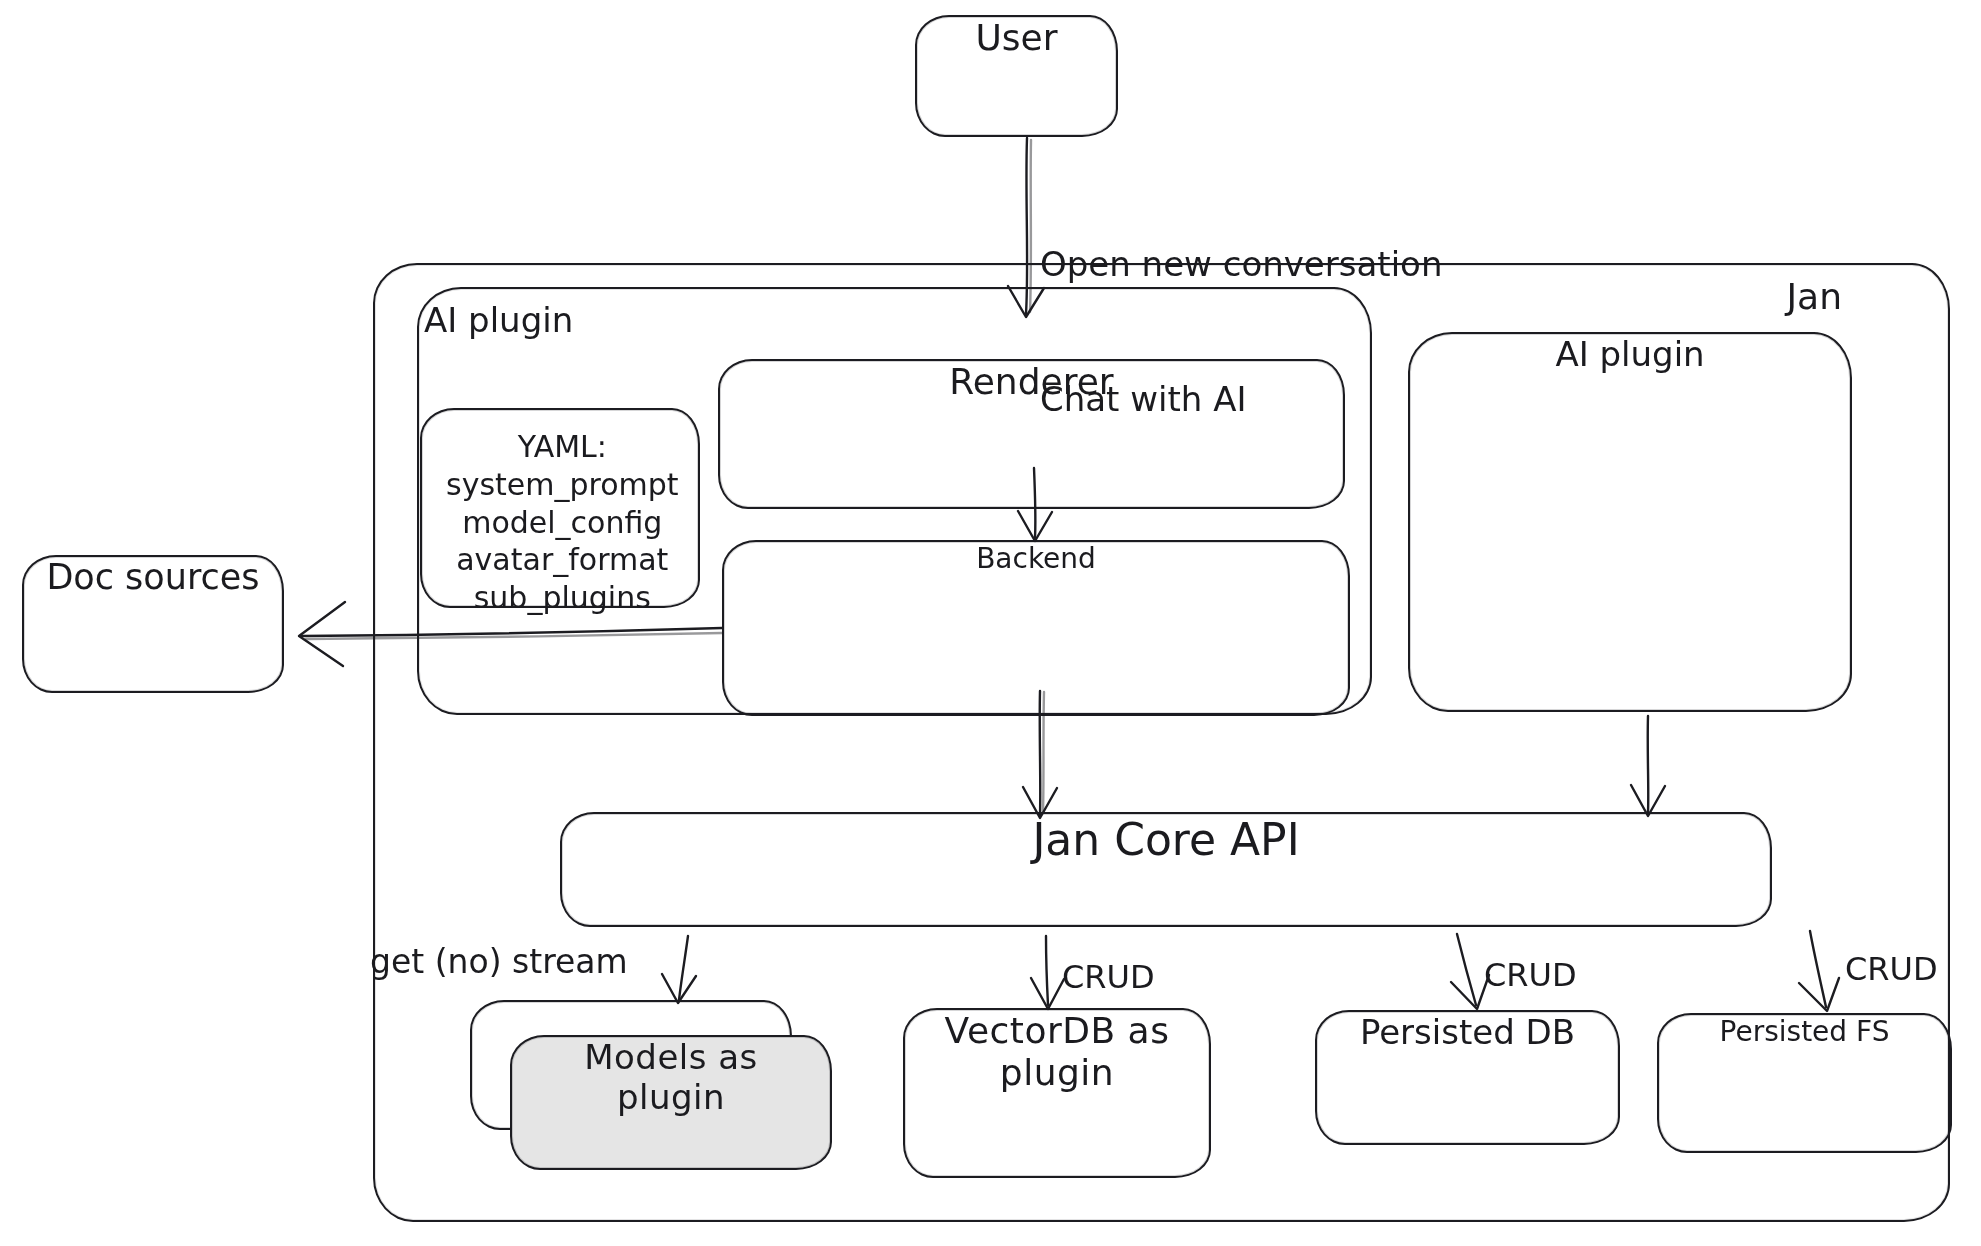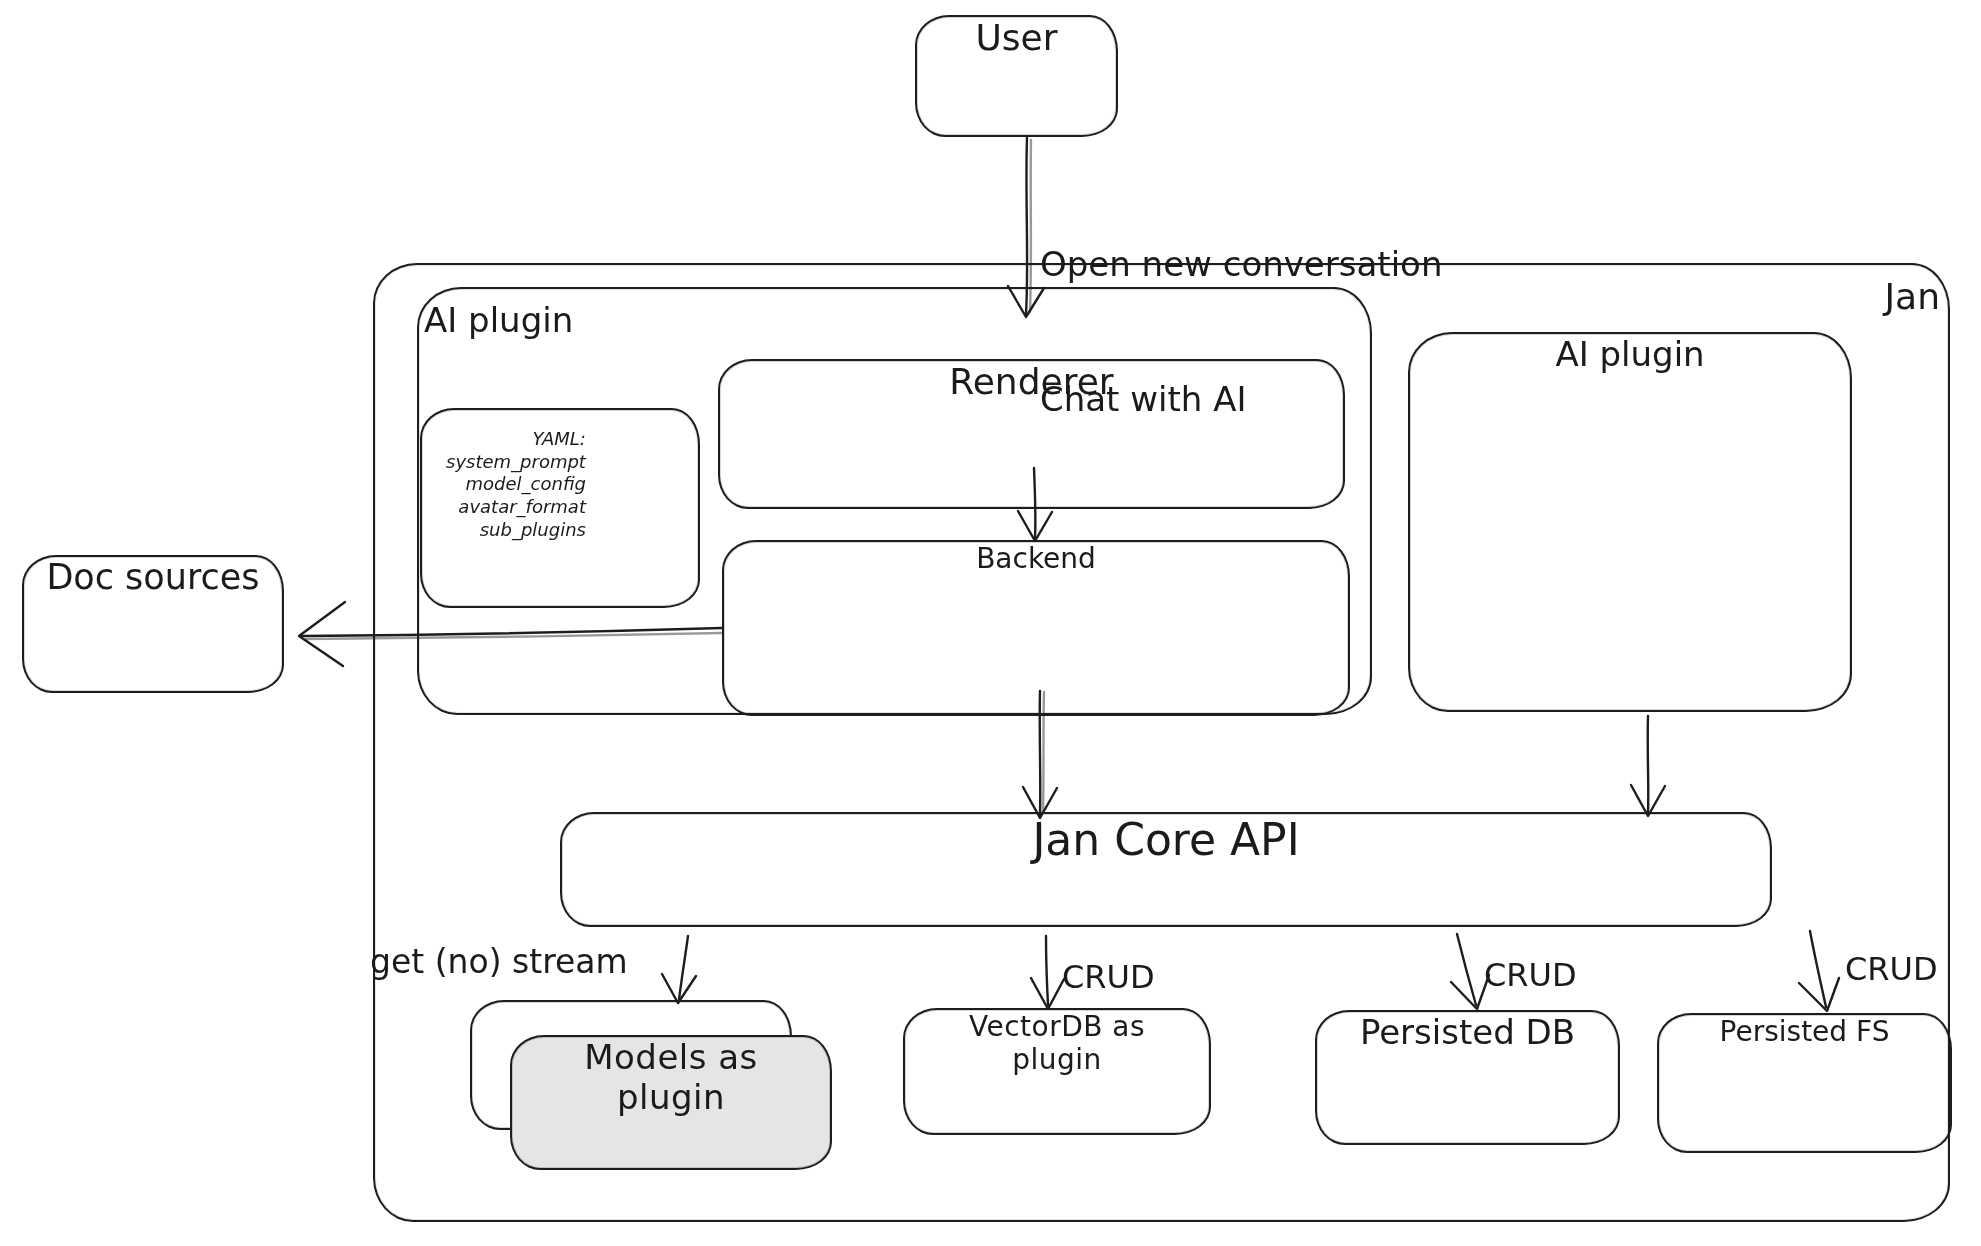--- a/index.html
+++ b/index.html
@@ -23,39 +23,39 @@
   }
   .r1{border-radius:34px 28px 36px 30px / 30px 36px 28px 34px;}
   .r2{border-radius:44px 38px 46px 40px / 40px 46px 38px 44px;}
 </style>
 </head>
 <body>
 
 <div class="canvas">
 
   <div class="box container-box r2" style="left:373px;top:263px;width:1577px;height:959px;"></div>
-  <div class="label" style="left:1822px;top:276px;width:118px;text-align:right;font-size:36px;">Jan</div>
+  <div class="label" style="left:1724px;top:276px;width:118px;text-align:right;font-size:36px;">Jan</div>
 
   <div class="box container-box r2" style="left:417px;top:287px;width:955px;height:428px;"></div>
   <div class="label" style="left:424px;top:300px;font-size:34px;">AI plugin</div>
 
   <div class="box r1" style="left:915px;top:15px;width:203px;height:122px;font-size:36px;">
     <span>User</span>
   </div>
 
   <div class="box r1" style="left:718px;top:317px;width:627px;height:150px;font-size:36px;margin-top:42px;">
     <span>Renderer</span>
   </div>
 
   <div class="box r1" style="left:722px;top:540px;width:628px;height:176px;font-size:28px;">
     <span>Backend</span>
   </div>
 
   <div class="box r1" style="left:420px;top:408px;width:280px;height:200px;align-items:flex-start;justify-content:flex-start;">
-    <div style="padding:18px 0 0 24px;text-align:right;font-size:18px;line-height:1.26;font-style:italic;">
+    <div style="padding:18px 0 0 24px;text-align:center;font-size:30px;line-height:1.26;">
       <div>YAML:</div>
       <div>system_prompt</div>
       <div>model_config</div>
       <div>avatar_format</div>
       <div>sub_plugins</div>
     </div>
   </div>
 
   <div class="box r1" style="left:22px;top:555px;width:262px;height:138px;font-size:35px;">
     <span>Doc sources</span>
@@ -67,21 +67,21 @@
 
   <div class="box r1" style="left:560px;top:812px;width:1212px;height:115px;font-size:44px;">
     <span>Jan Core API</span>
   </div>
 
   <div class="box r1" style="left:470px;top:1000px;width:322px;height:130px;"></div>
   <div class="box r1 wrapLabel" style="left:510px;top:1035px;width:322px;height:135px;font-size:34px;background:#e5e5e5;">
     <span style="display:block;width:240px;">Models as plugin</span>
   </div>
 
-  <div class="box r1 wrapLabel" style="left:903px;top:1008px;width:308px;height:127px;font-size:28px;">
+  <div class="box r1 wrapLabel" style="left:903px;top:1008px;width:308px;height:170px;font-size:36px;">
     <span style="display:block;width:230px;">VectorDB as plugin</span>
   </div>
 
   <div class="box r1" style="left:1315px;top:1010px;width:305px;height:135px;font-size:34px;">
     <span>Persisted DB</span>
   </div>
 
   <div class="box r1" style="left:1657px;top:1013px;width:295px;height:140px;font-size:28px;">
     <span>Persisted FS</span>
   </div>

